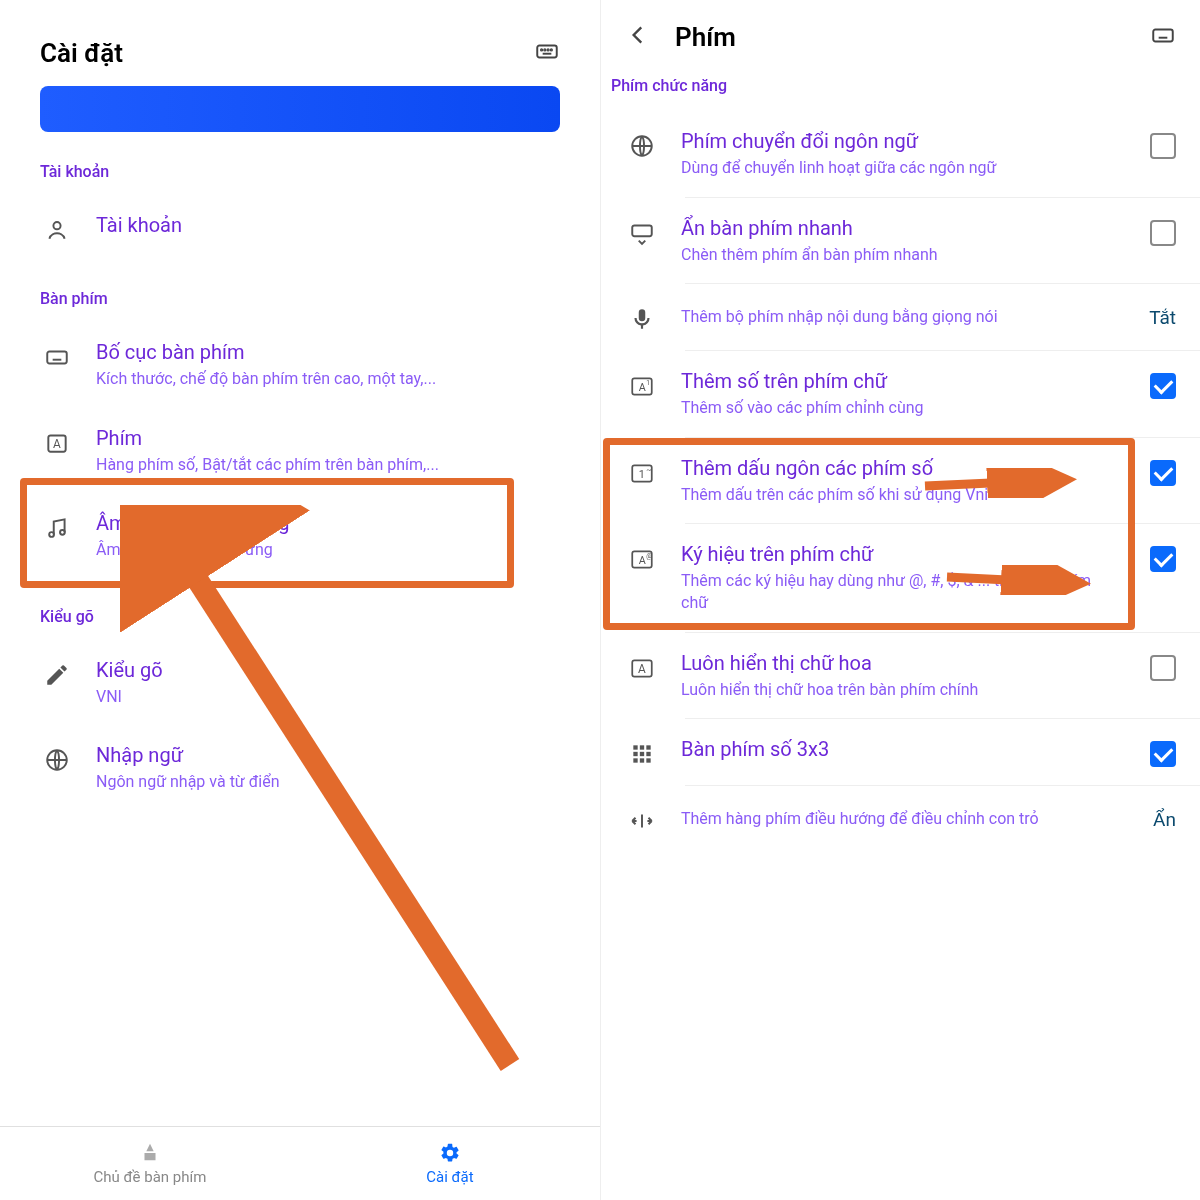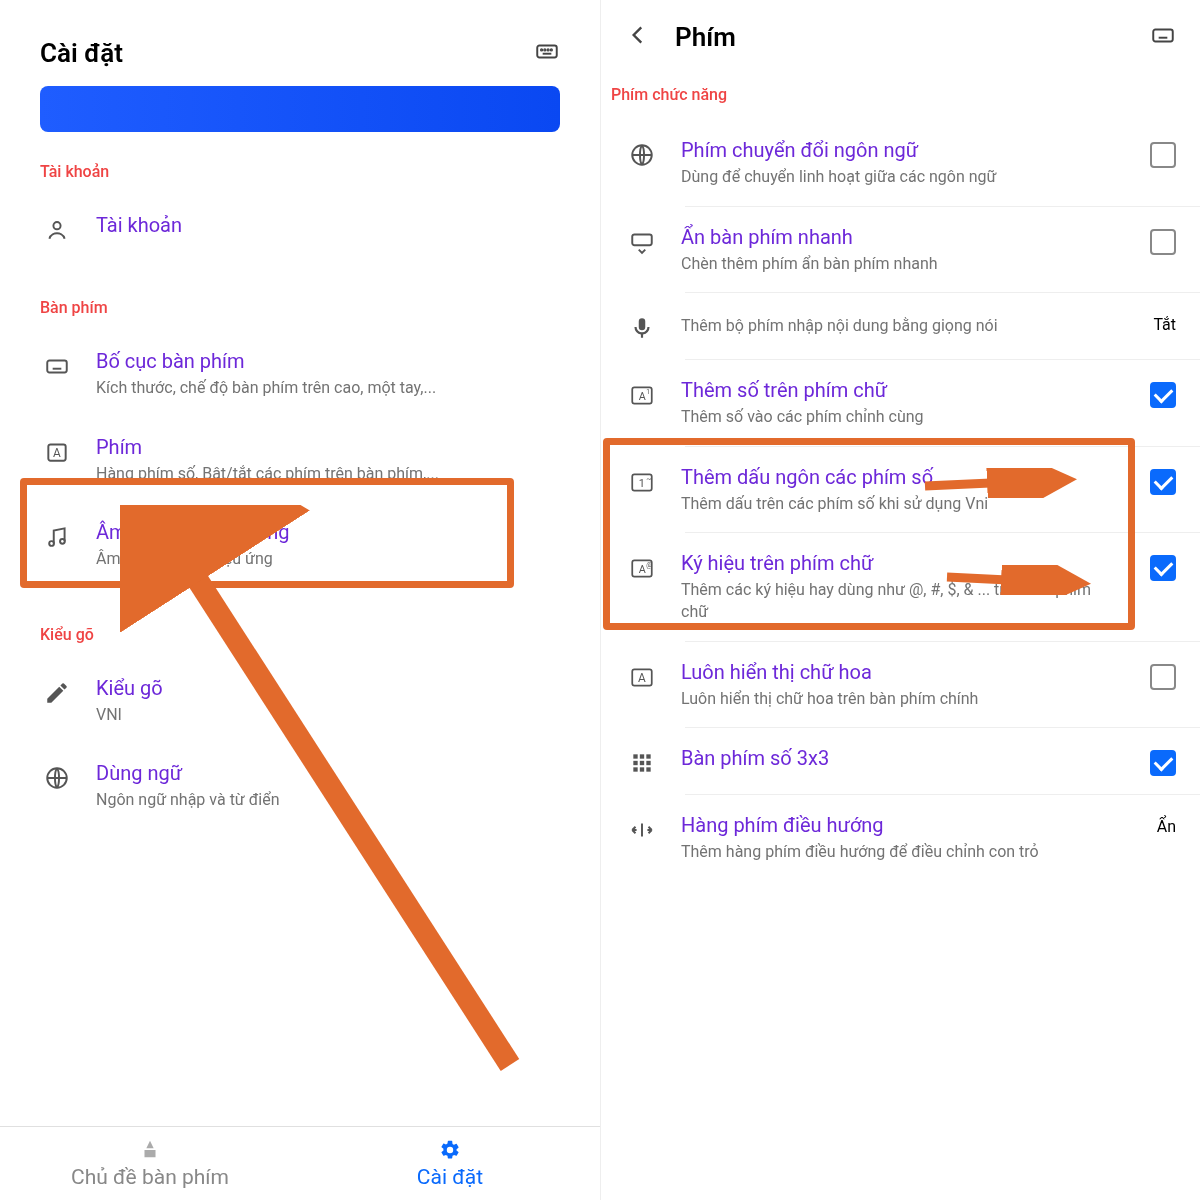--- a/index.html
+++ b/index.html
@@ -24,62 +24,61 @@
   .kb-icon, .back-icon { width: 26px; height: 26px; color:#444; }
 
   .banner {
     margin: 0 24px 20px 24px;
     height: 46px;
     background: linear-gradient(90deg,#1f5dff,#0a48f2);
     border-radius: 8px;
   }
 
   .section-label {
-    color: #ef4444; font-size: 16px; font-weight: 500;
+    color: #6d28d9; font-size: 16px; font-weight: 500;
     padding: 10px 24px 14px 24px;
-    margin-top: 9px;
   }
   .section-label-sm { font-size: 16px; padding: 6px 24px 10px 24px; }
 
   .item {
     display: flex; align-items: flex-start;
     padding: 18px 24px;
     gap: 22px;
   }
   .item-icon { width: 34px; display:flex; justify-content:center; margin-top:4px; color:#555; flex-shrink:0; }
   .item-icon svg { width:26px; height:26px; }
   .item-body { flex:1; min-width:0; }
   .item-title { font-size: 20px; color:#6d28d9; }
-  .item-sub { font-size: 16px; color:#737373; margin-top:4px; line-height:1.35; }
+  .item-sub { font-size: 16px; color:#8b5cf6; margin-top:4px; line-height:1.35; }
   .item-trail { display:flex; align-items:center; margin-left:8px; margin-top:4px; }
 
   .checkbox {
     width:26px; height:26px; border:2px solid #888; border-radius:4px;
     display:flex; align-items:center; justify-content:center;
     flex-shrink:0;
   }
   .checkbox.checked { background:#0a6afc; border-color:#0a6afc; }
   .checkbox.checked::after {
     content:""; width:8px; height:14px;
     border:solid #fff; border-width:0 3px 3px 0;
     transform: rotate(45deg); margin-top:-3px;
   }
-  .trail-text { color:#000000; font-size:16px; }
+  .trail-text { color:#0c4a6e; font-size:19px; }
 
   .divider-inset { margin-left: 84px; border-top:1px solid #eee; }
 
   
   .bottom-nav {
     position:absolute; bottom:0; left:0; right:0;
     display:flex; height:74px; border-top:1px solid #e0e0e0;
     background:#fff;
   }
   .nav-btn {
     flex:1; display:flex; flex-direction:column; align-items:center; justify-content:center;
-    gap:4px; color:#888; font-size:21px;
+    gap:4px; color:#888; font-size:15px;
   }
   .nav-btn.active { color:#0a6afc; }
   .nav-btn svg { width:22px; height:22px; }
 
   
   .anno-box {
     position:absolute; border:7px solid #e26a2c; border-radius:4px;
     pointer-events:none;
   }
   .arrow-svg { position:absolute; pointer-events:none; }
@@ -178,21 +177,21 @@
   </div>
 
   <div class="item">
     <div class="item-icon">
       <svg viewBox="0 0 24 24" fill="none" stroke="currentColor" stroke-width="1.8">
           <circle cx="12" cy="12" r="9"></circle>
           <path d="M3 12h18M12 3c2.5 3 2.5 15 0 18M12 3c-2.5 3-2.5 15 0 18"></path>
         </svg>
     </div>
     <div class="item-body">
-      <div class="item-title">Dùng ngữ</div>
+      <div class="item-title">Nhập ngữ</div>
       <div class="item-sub">Ngôn ngữ nhập và từ điển</div>
     </div>
   </div>
 
   <div class="bottom-nav">
     <div class="nav-btn">
       <svg viewBox="0 0 24 24" fill="currentColor">
           <path d="M12 2l4 8H8l4-8zM6 12h12v8H6z" opacity="0.7"></path>
         </svg>
       <span>Chủ đề bàn phím</span>
@@ -379,21 +378,20 @@
   </div>
   <div class="divider-inset"></div>
 
   <div class="item">
     <div class="item-icon">
       <svg viewBox="0 0 24 24" fill="none" stroke="currentColor" stroke-width="1.8">
           <path d="M7 12H3m0 0l3-3m-3 3l3 3M17 12h4m0 0l-3-3m3 3l-3 3M12 6v12"></path>
         </svg>
     </div>
     <div class="item-body">
-      <div class="item-title">Hàng phím điều hướng</div>
       <div class="item-sub">Thêm hàng phím điều hướng để điều chỉnh con trỏ</div>
     </div>
     <div class="item-trail">
         <span class="trail-text">Ẩn</span>
       </div>
   </div>
 
   <div class="anno-box" style="left:2px; top:438px; width:532px; height:192px;"></div>
   <svg class="arrow-svg" style="left:318px; top:468px; width:160px; height:30px;" viewBox="0 0 160 30">
     <defs>

